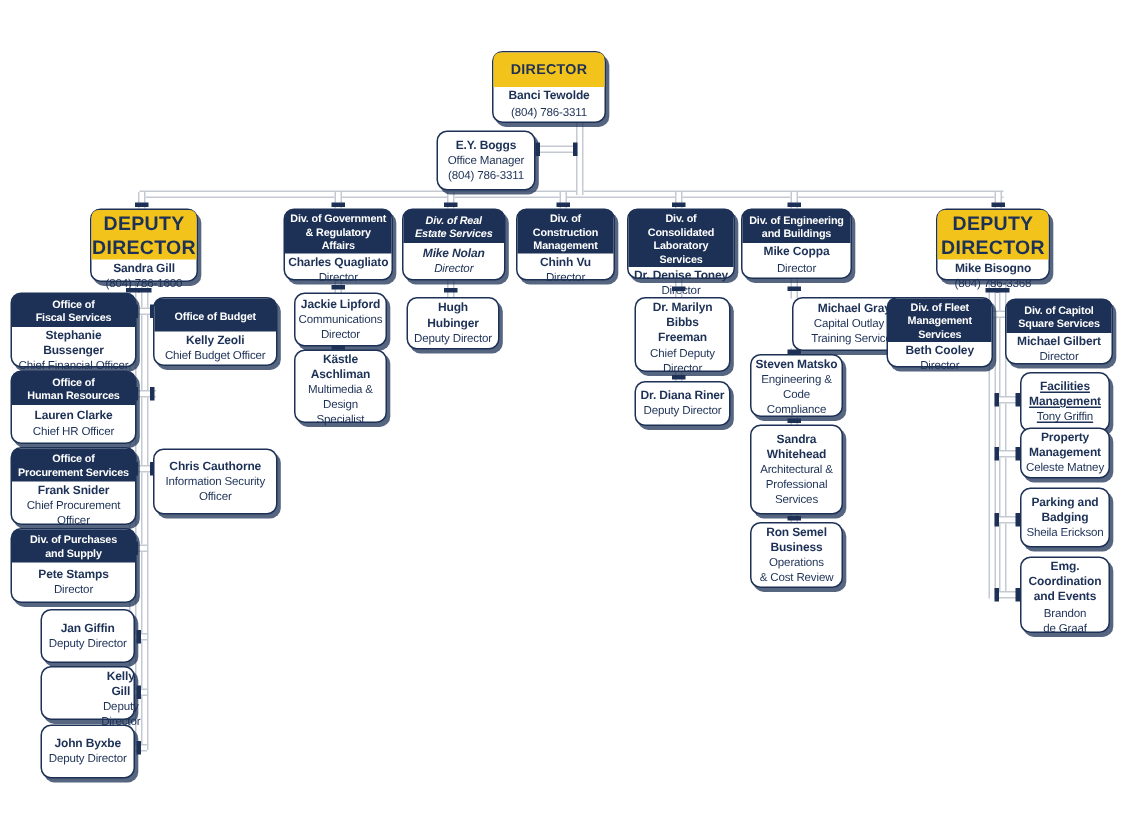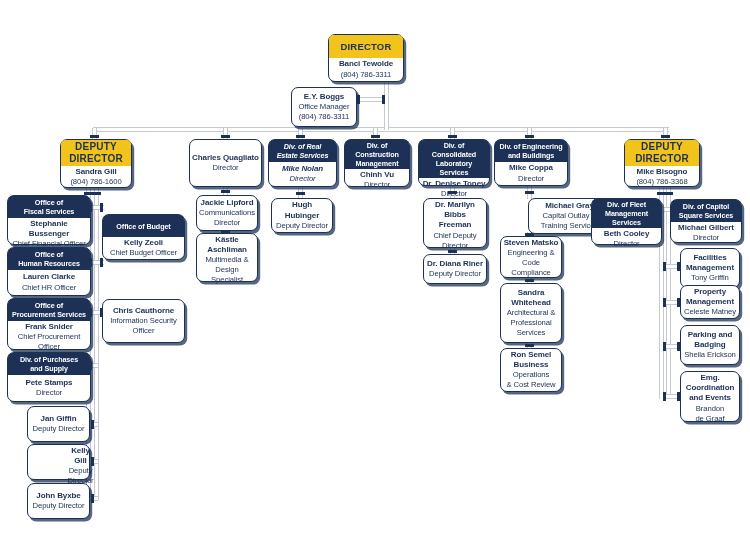--- a/index.html
+++ b/index.html
@@ -15,21 +15,21 @@
     z-index:3;
   }
   .hdr{
     flex:0 0 auto;display:flex;align-items:center;justify-content:center;
     text-align:center;background:#1d3156;color:#ffffff;
     font-size:7.2px;line-height:1.25;font-weight:bold;
     border-radius:4.5px 4.5px 0 0;min-height:20px;padding:1px 2px;
     white-space:pre-line;letter-spacing:-0.1px;
   }
   .hdr.gold{
-    background:#f2c31b;color:#1d3156;font-size:10px;line-height:1.2;
+    background:#f2c31b;color:#1d3156;font-size:13px;line-height:1.2;
     letter-spacing:0.2px;min-height:21px;
   }
   .body{
     flex:1 1 auto;display:flex;flex-direction:column;align-items:center;
     justify-content:center;text-align:center;padding:1px 2px;
   }
   .nm{font-weight:bold;font-size:8px;line-height:1.28;white-space:pre-line;letter-spacing:-0.1px;}
   .sub{font-size:7.7px;line-height:1.28;white-space:pre-line;letter-spacing:-0.1px;}
   .con-v{
     position:absolute;width:5px;background:#ffffff;box-sizing:border-box;
@@ -144,20 +144,22 @@
   <div class="node" style="left: 60px; top: 139px; width: 72px; height: 49px;">
     <div class="hdr gold">DEPUTY
 DIRECTOR</div>
     <div class="body">
       <div class="nm">Sandra Gill</div>
       <div class="sub">(804) 786-1600</div>
     </div>
   </div>
 
   <div class="node" style="left: 189px; top: 139px; width: 73px; height: 48px;">
+    <div class="hdr">Div. of Government
+&amp; Regulatory Affairs</div>
     <div class="body">
       <div class="nm">Charles Quagliato</div>
       <div class="sub">Director</div>
     </div>
   </div>
 
   <div class="node" style="left: 268px; top: 139px; width: 69px; height: 48px; font-style: italic;">
     <div class="hdr">Div. of Real
 Estate Services</div>
     <div class="body">
@@ -256,21 +258,21 @@
   </div>
 
   <div class="node" style="left: 27px; top: 483px; width: 63px; height: 36px;">
 
     <div class="body">
       <div class="nm">John Byxbe</div>
       <div class="sub">Deputy Director</div>
     </div>
   </div>
 
-  <div class="node" style="left: 102px; top: 198px; width: 83px; height: 46px; margin-top: 16px;">
+  <div class="node" style="left: 102px; top: 198px; width: 83px; height: 46px;">
     <div class="hdr">Office of Budget</div>
     <div class="body">
       <div class="nm">Kelly Zeoli</div>
       <div class="sub">Chief Budget Officer</div>
     </div>
   </div>
 
 
   <div class="node" style="left: 102px; top: 299px; width: 83px; height: 44px;">
 
@@ -376,21 +378,21 @@
 
   <div class="node" style="left: 670px; top: 199px; width: 72px; height: 44px;">
     <div class="hdr">Div. of Capitol
 Square Services</div>
     <div class="body">
       <div class="nm">Michael Gilbert</div>
       <div class="sub">Director</div>
     </div>
   </div>
 
-  <div class="node" style="left: 680px; top: 248px; width: 60px; height: 40px;">
+  <div class="node" style="left: 680px; top: 248px; width: 60px; height: 40px; text-decoration: underline;">
 
     <div class="body">
       <div class="nm">Facilities
 Management</div>
       <div class="sub">Tony Griffin</div>
     </div>
   </div>
 
   <div class="node" style="left: 680px; top: 285px; width: 60px; height: 34px;">
 

